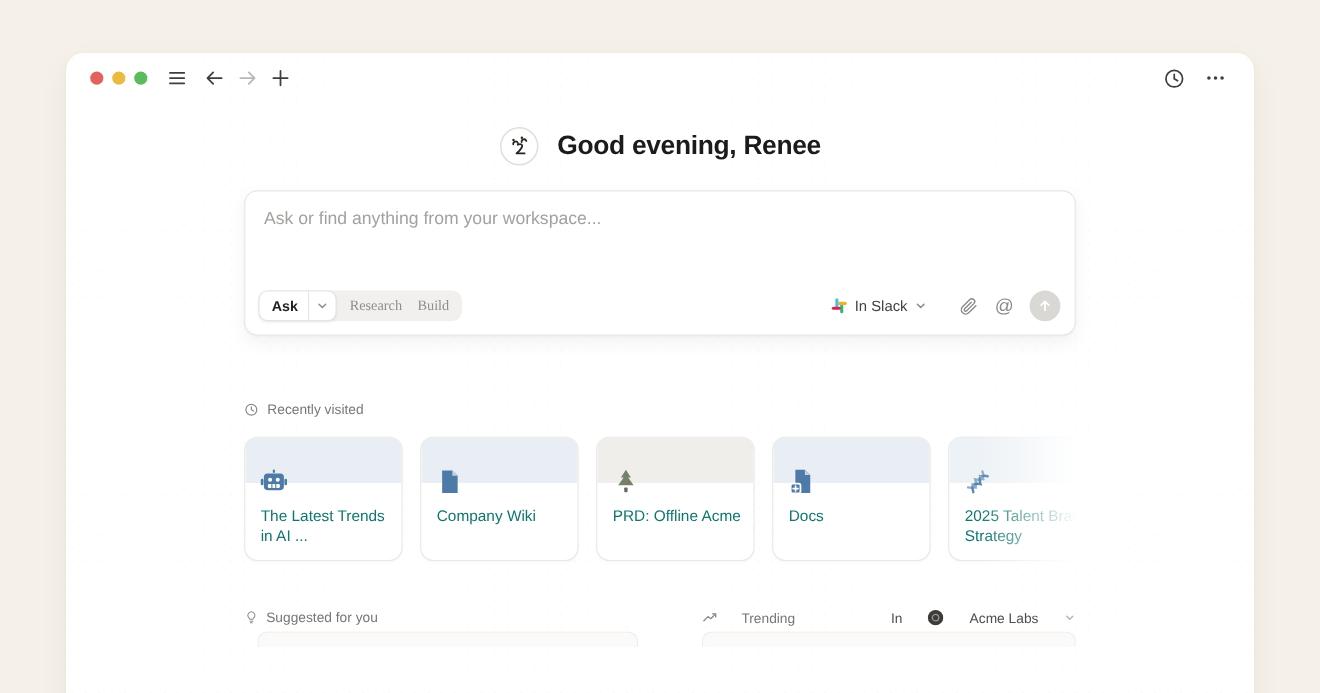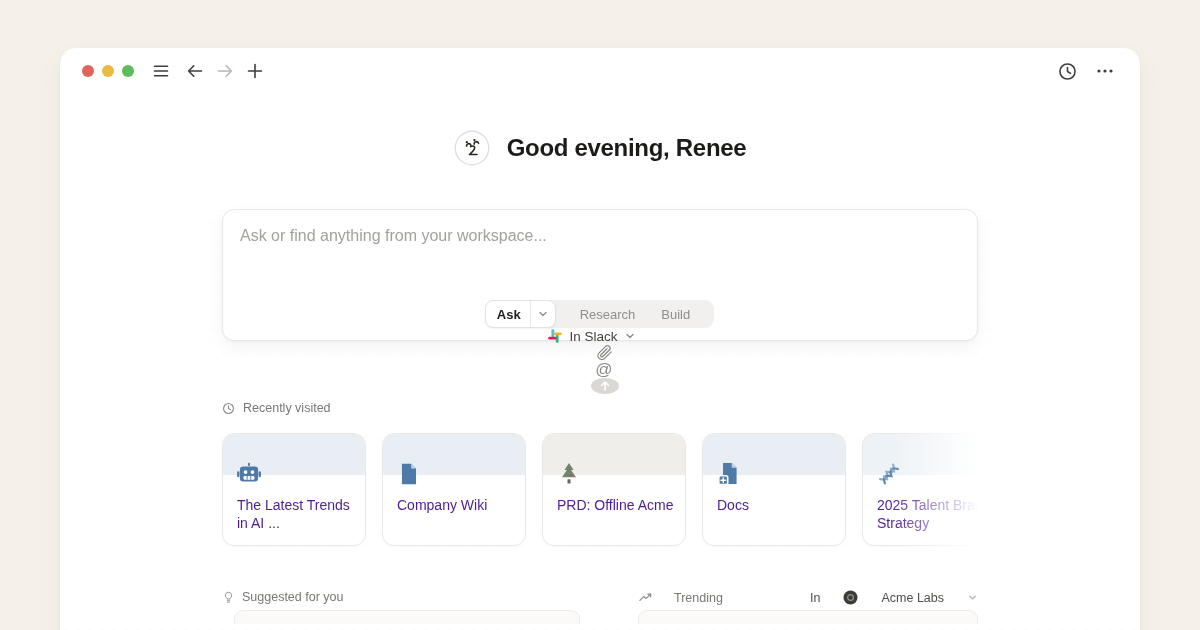--- a/index.html
+++ b/index.html
@@ -21,46 +21,46 @@
   
   .winbar { height:46px; display:flex; align-items:center; padding:0 22px; }
   .traffic { display:flex; gap:8px; align-items:center; margin-right:14px; }
   .dot { width:12px; height:12px; border-radius:50%; }
   .winbtn { width:26px; height:26px; display:flex; align-items:center; justify-content:center;
             border-radius:5px; cursor:pointer; }
   .winbar-spacer { flex:1; }
   
   .content { width:756px; margin:0 auto; }
   
-  .greeting { margin-top:36px; height:36px; display:flex; align-items:center; justify-content:center; gap:17px; }
+  .greeting { margin-top:21px; height:36px; display:flex; align-items:center; justify-content:center; gap:17px; }
   .face-circle { width:36px; height:36px; flex:0 0 36px; }
   .greeting-title { font-size:24px; font-weight:700; letter-spacing:-.3px; color:#1c1b19; }
   
   .search-card {
-    margin-top:43px; height:132px; background:#fff; border:1px solid #e8e7e4; border-radius:12px;
+    margin-top:22px; height:132px; background:#fff; border:1px solid #e8e7e4; border-radius:12px;
     position:relative; box-shadow:0 1px 2px rgba(0,0,0,.03), 0 6px 16px rgba(0,0,0,.05);
   }
   .search-input {
     display:block; width:100%; height:70px; border:none; outline:none; resize:none; background:transparent;
     padding:17px 18px 0 17px; font-family:"Liberation Sans", sans-serif; font-size:16px; color:#1e1d1b;
   }
   .search-input::placeholder { color:#a3a19d; }
   .search-controls {
     position:absolute; left:12px; right:13px; bottom:12px; height:28px;
-    display:flex; align-items:center;flex-direction:column;
+    display:flex; align-items:center;
   }
   .mode-group { display:flex; align-items:center; height:28px; background:#f1f0ee; border-radius:9px; }
   .mode-ask {
     display:flex; align-items:center; height:28px; background:#ffffff; border:1px solid #e4e3e0;
     border-radius:8px; box-shadow:0 1px 2px rgba(0,0,0,.05); cursor:pointer;
   }
   .mode-ask-label { font-size:13px; font-weight:600; color:#201f1d; padding:0 9px 0 11px; }
   .mode-ask-divider { width:1px; height:26px; background:#e7e6e3; }
   .mode-ask-chevron { padding:0 6px; display:flex; align-items:center; }
-  .mode-item { font-size:13px; color:#8f8e8a; padding:0 24px; cursor:pointer; }
+  .mode-item { font-size:13px; color:#8f8e8a; padding:0 12px; cursor:pointer;font-family:Liberation Serif, serif; }
   .controls-spacer { flex:1; }
   .context-chip { display:flex; align-items:center; gap:6px; cursor:pointer; margin-right:16px; }
   .context-label { font-size:13.5px; color:#44433f; }
   .icon-btn { width:24px; height:24px; display:flex; align-items:center; justify-content:center;
               cursor:pointer; margin-left:9px; }
   .at-glyph { font-size:17px; color:#8b8a86; line-height:1; }
   .send-btn { width:28px; height:28px; border-radius:50%; background:#d9d8d5;
               display:flex; align-items:center; justify-content:center; margin-left:11px; cursor:pointer; }
   
   .section-label { display:flex; align-items:center; gap:8px; margin-top:60px; }
@@ -71,21 +71,21 @@
     border-radius:12px; position:relative; overflow:hidden; cursor:pointer;
     box-shadow:0 1px 2px rgba(0,0,0,.02);
   }
   .card-header { height:41px; }
   .hdr-blue  { background:#e8eef4; }
   .hdr-gray  { background:#efeeeb; }
   .hdr-light { background:#edf2f6; }
   .card-icon { position:absolute; left:13px; top:27px; width:26px; height:26px; }
   .card-title {
     position:absolute; left:14px; right:8px; top:62px;
-    font-size:14px; font-weight:500; color:#4c1d95; line-height:1.32;
+    font-size:14px; font-weight:500; color:#0f766e; line-height:1.32;
   }
   .cards-fade {
     position:absolute; top:-4px; bottom:-4px; left:668px; width:130px; pointer-events:none;
     background:linear-gradient(90deg, rgba(255,255,255,0) 0%, #ffffff 68%, #ffffff 100%);
   }
   
   .footer-row { margin-top:44px; position:relative; height:16px; }
   .footer-left { position:absolute; left:0; top:0; display:flex; align-items:center; gap:7px; }
   .footer-trending { position:absolute; left:416px; top:0; display:flex; align-items:center; gap:21px; }
   .footer-workspace { position:absolute; right:0; top:0; display:flex; align-items:center; gap:23px; cursor:pointer; }

